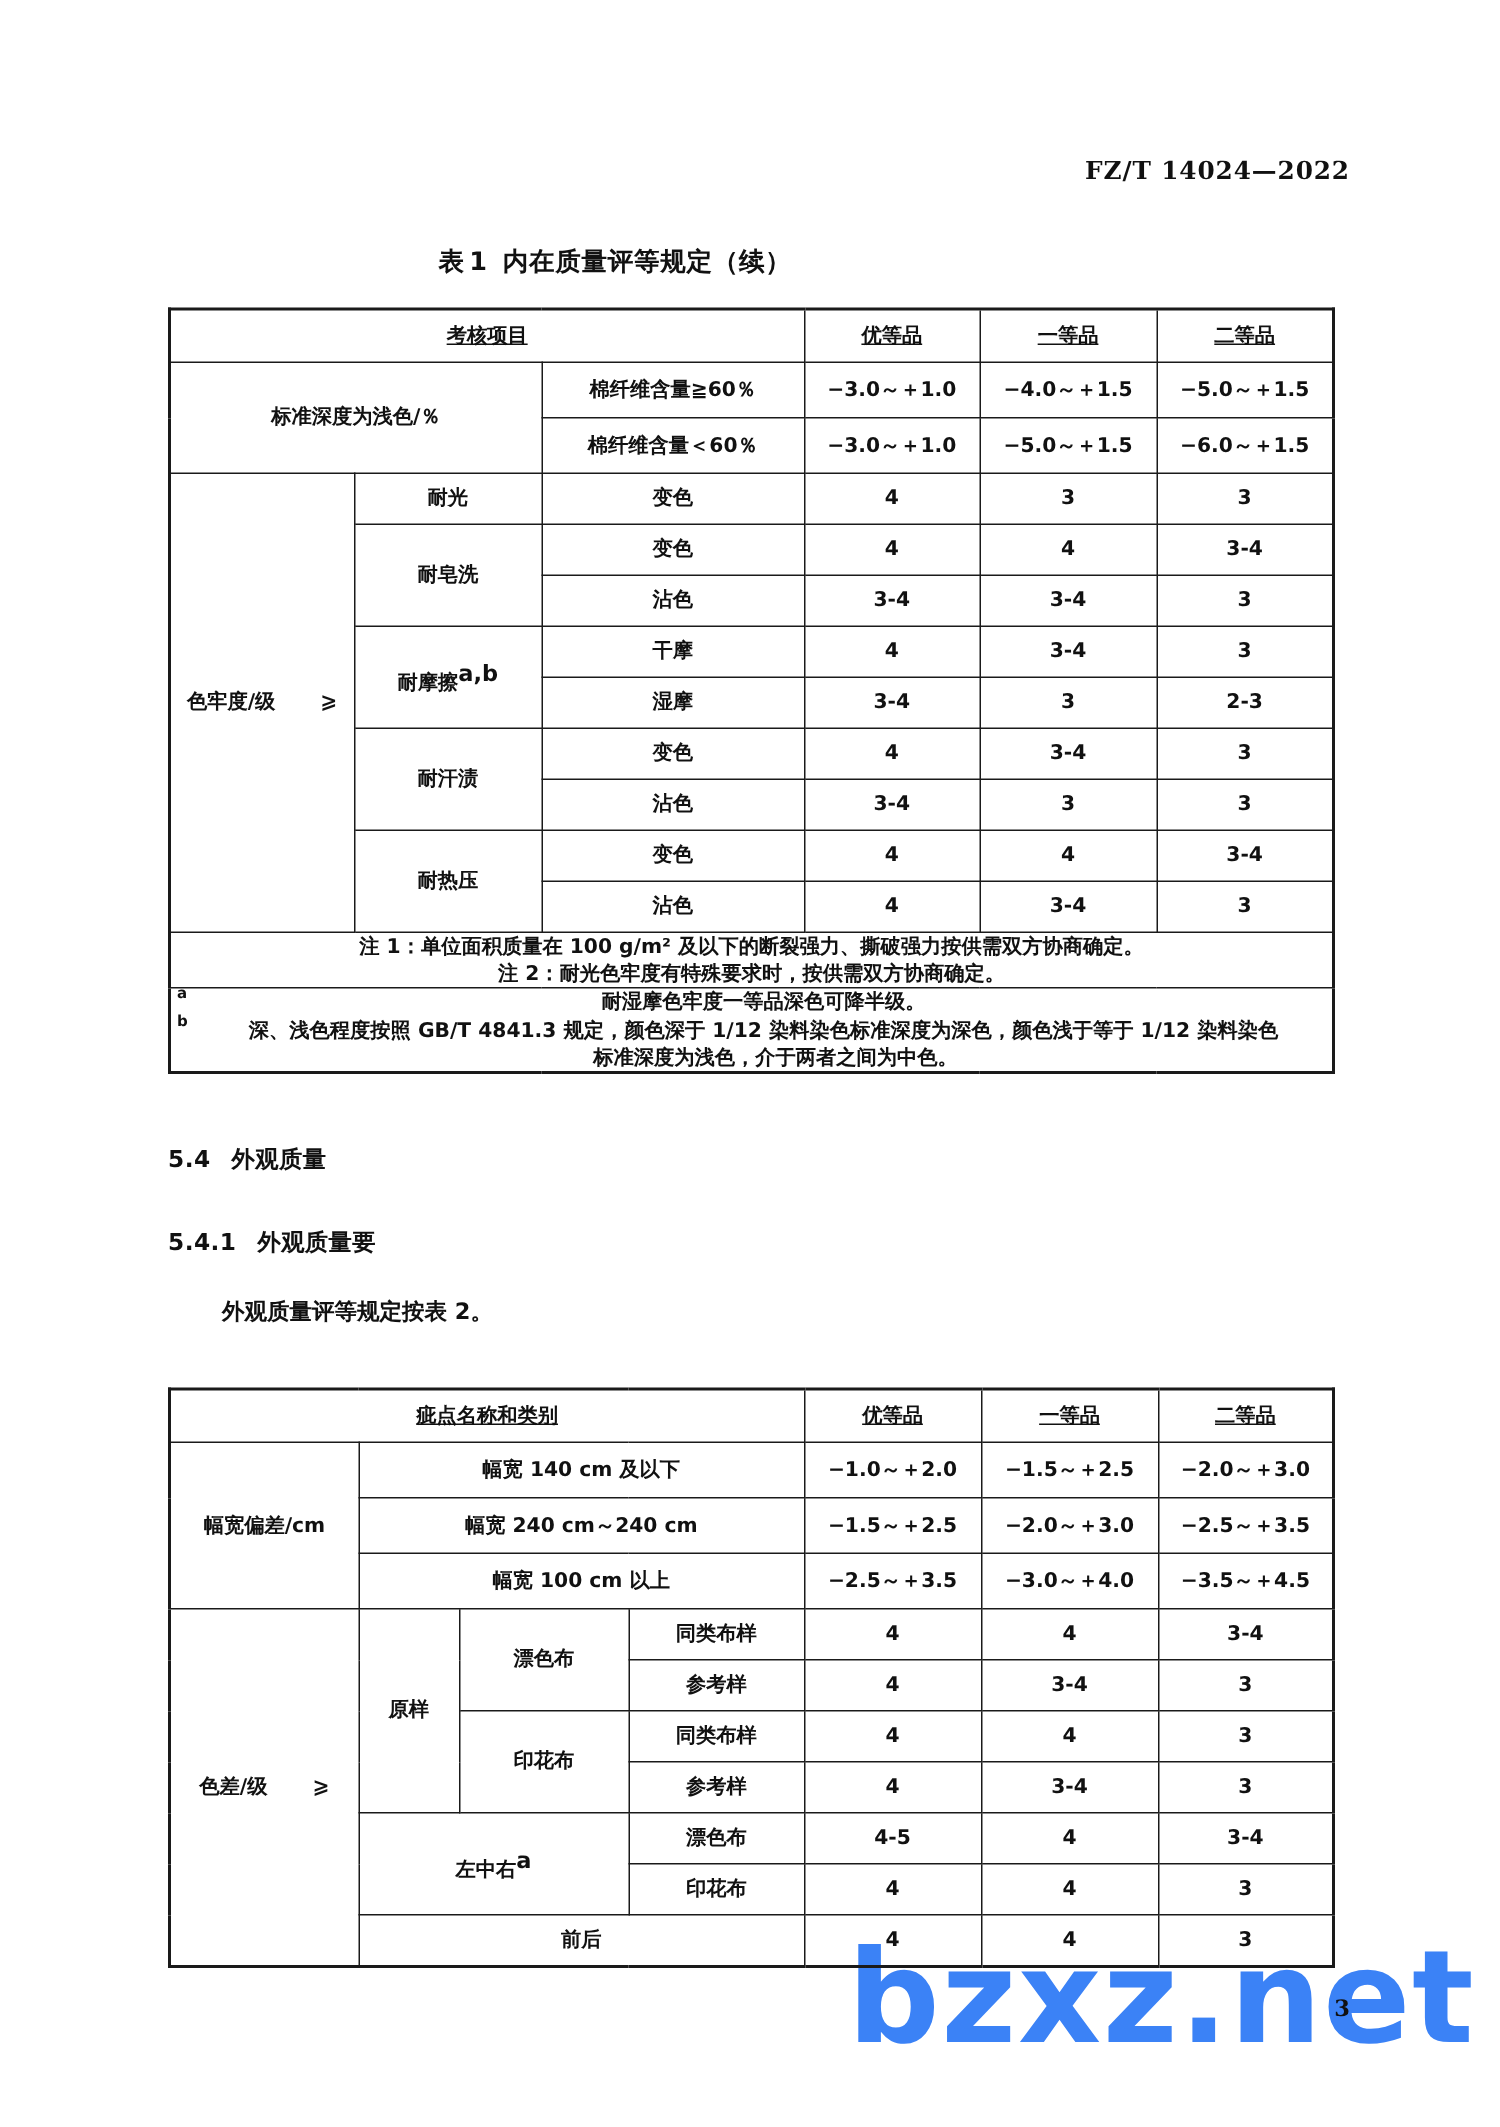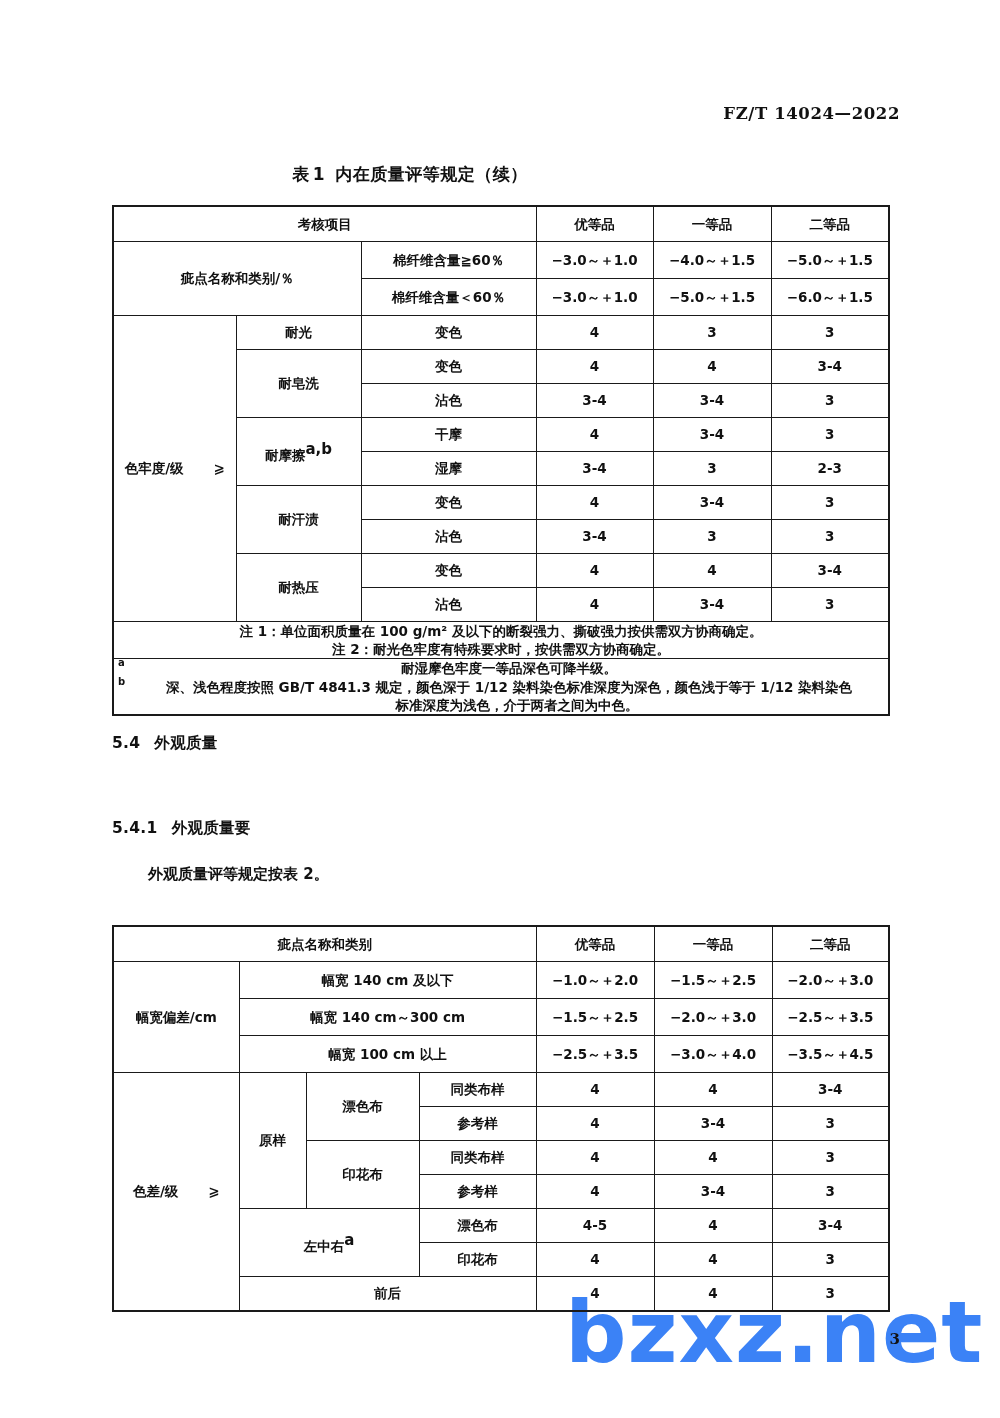--- a/index.html
+++ b/index.html
@@ -76,21 +76,21 @@
   table.doc td, table.doc th {
     border: 1px solid #1a1a1a;
     text-align: center;
     vertical-align: middle;
     font-size: 13.5px;
     font-weight: bold;
     padding: 0 4px;
     line-height: 1.35;
     background: rgba(255,255,255,0.0);
   }
-  table.doc .outer-top { border-top-width: 2px; }
+  table.doc .outer-top { border-top-width: 2px; text-decoration: underline; }
   table.doc .outer-left { border-left-width: 2px; }
   table.doc .outer-right { border-right-width: 2px; }
   table.doc .outer-bottom { border-bottom-width: 2px; }
 
   #table1 { top: 205px; }
   #table2 { top: 925px; }
 
   .hrow td { height: 34px; font-size: 14.5px; }
   .drow td { height: 33px; }
   .drow-tall td { height: 36px; }
@@ -144,21 +144,21 @@
   
   .sec {
     position: absolute;
     left: 112px;
     font-size: 15.5px;
     font-weight: bold;
     letter-spacing: 0.3px;
     white-space: nowrap;
   }
   .sec .snum { margin-right: 14px; }
-  #sec54 { top: 733px; }
+  #sec54 { top: 763px; }
   #sec541 { top: 818px; }
   .para {
     position: absolute;
     left: 148px;
     font-size: 15px;
     font-weight: bold;
     white-space: nowrap;
   }
   #para1 { top: 865px; }
 
@@ -197,21 +197,21 @@
     <tbody>
 
       <tr class="hrow">
         <td colspan="3" class="outer-top outer-left">考核项目</td>
         <td class="outer-top">优等品</td>
         <td class="outer-top">一等品</td>
         <td class="outer-top outer-right">二等品</td>
       </tr>
 
       <tr class="drow-tall">
-        <td colspan="2" rowspan="2" class="cell-left outer-left">疵点名称和类别/％</td>
+        <td colspan="2" rowspan="2" class="cell-left outer-left">标准深度为浅色/％</td>
         <td>棉纤维含量≧60％</td>
         <td>−3.0～＋1.0</td>
         <td>−4.0～＋1.5</td>
         <td class="outer-right">−5.0～＋1.5</td>
       </tr>
       <tr class="drow-tall">
         <td>棉纤维含量＜60％</td>
         <td>−3.0～＋1.0</td>
         <td>−5.0～＋1.5</td>
         <td class="outer-right">−6.0～＋1.5</td>
@@ -329,21 +329,21 @@
       </tr>
 
       <tr class="drow-tall">
         <td rowspan="3" class="outer-left">幅宽偏差/cm</td>
         <td colspan="3" class="cell-left">幅宽 140 cm 及以下</td>
         <td>−1.0～＋2.0</td>
         <td>−1.5～＋2.5</td>
         <td class="outer-right">−2.0～＋3.0</td>
       </tr>
       <tr class="drow-tall">
-        <td colspan="3" class="cell-left">幅宽 140 cm～300 cm</td>
+        <td colspan="3" class="cell-left">幅宽 240 cm～240 cm</td>
         <td>−1.5～＋2.5</td>
         <td>−2.0～＋3.0</td>
         <td class="outer-right">−2.5～＋3.5</td>
       </tr>
       <tr class="drow-tall">
         <td colspan="3" class="cell-left">幅宽 100 cm 以上</td>
         <td>−2.5～＋3.5</td>
         <td>−3.0～＋4.0</td>
         <td class="outer-right">−3.5～＋4.5</td>
       </tr>

